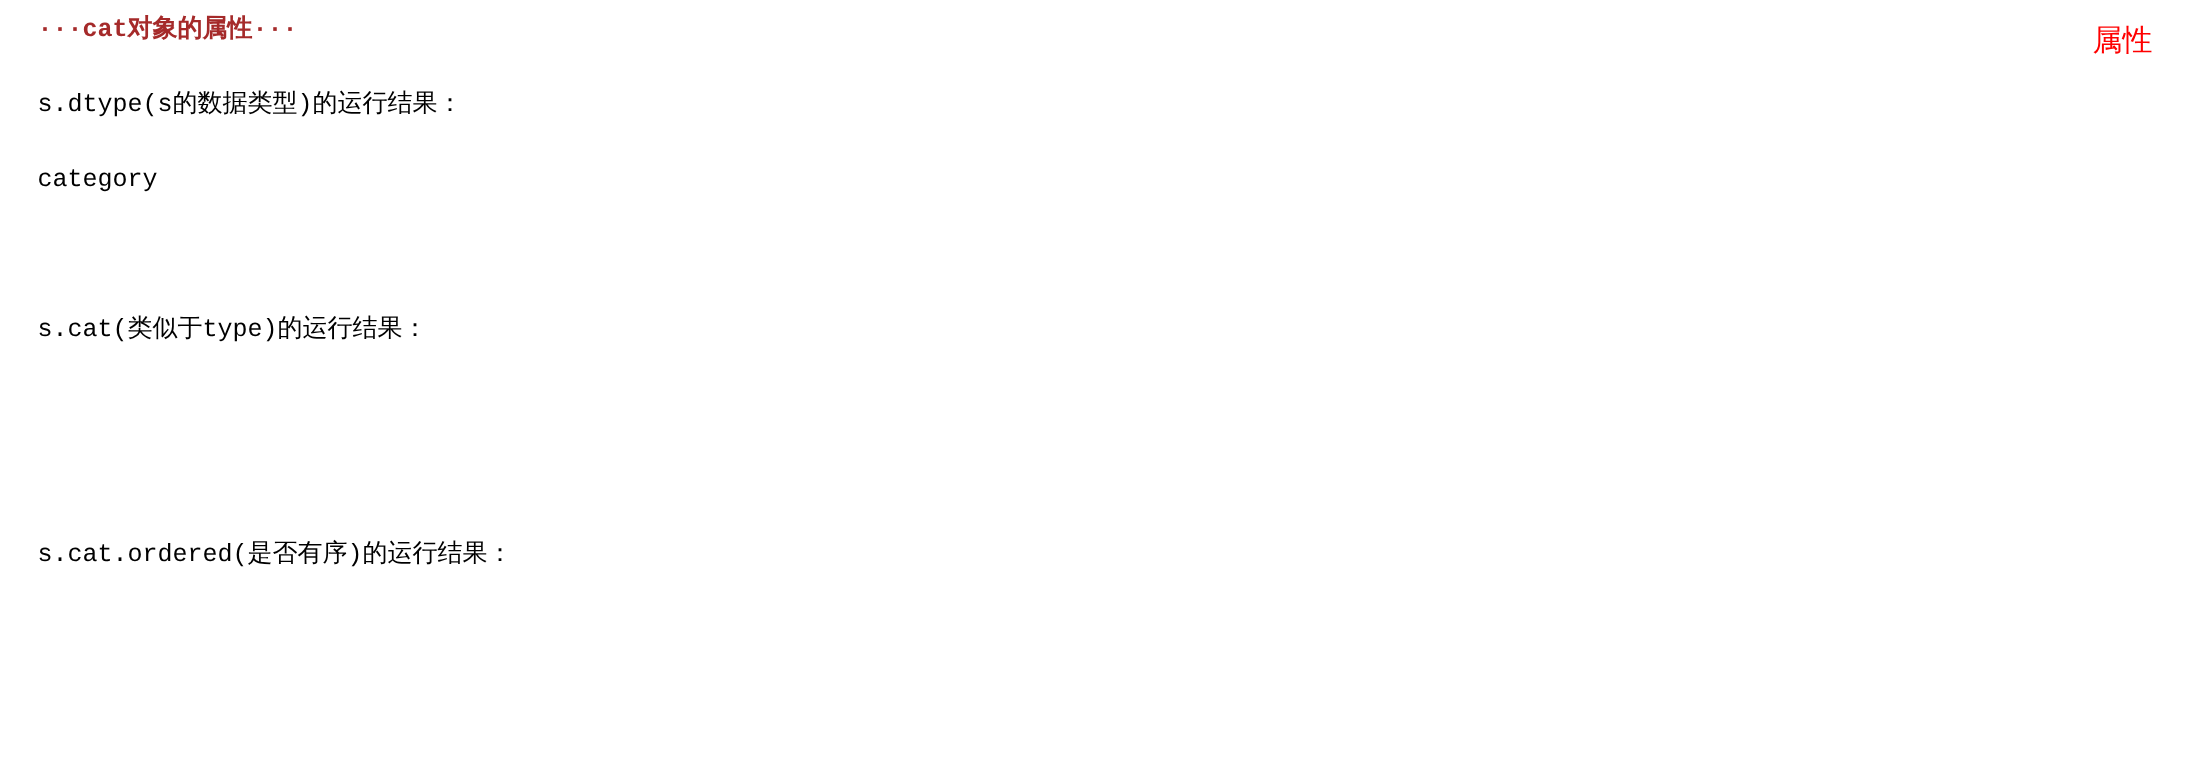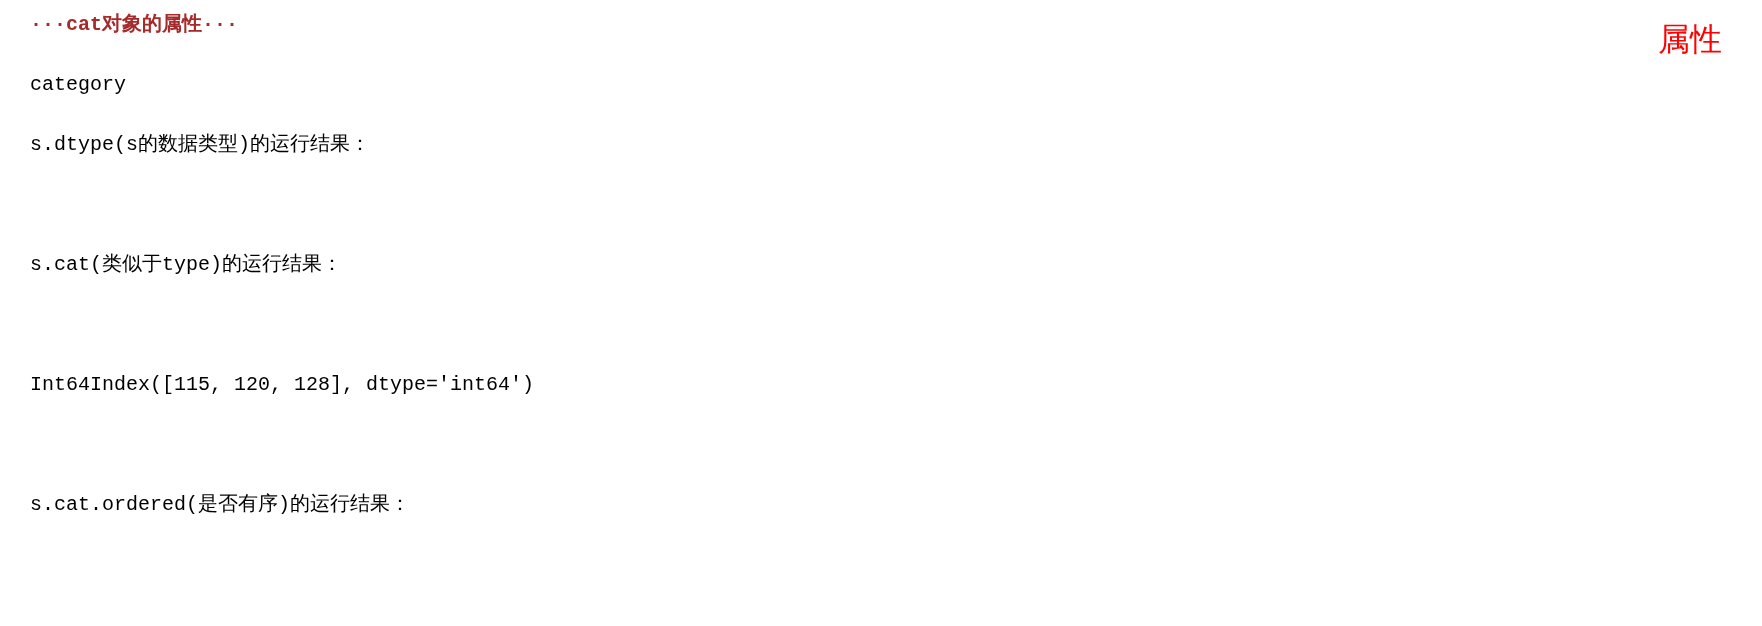--- a/index.html
+++ b/index.html
@@ -21,48 +21,47 @@
     .header-title {
       color: #a52a2a;
       font-weight: bold;
       font-family: Liberation Mono, monospace;
     }
     .top-right-label {
       position: absolute;
       top: 15px;
       right: 40px;
       color: #ff0000;
-      font-size: 32px;
+      font-size: 24px;
       font-family: "SimSun", "Microsoft YaHei", sans-serif;
     }
     .block {
       margin-bottom: 30px;
       font-family: "Courier New", Courier, monospace;
       white-space: pre;
     }
     .line {
       display: block;
     }
   </style>
 </head>
 <body>
 
 <div class="top-right-label">属性</div>
 
 <div class="header-title">···cat对象的属性···</div>
 
 <div class="block">
+<span class="line">s.dtype(s的数据类型)的运行结果：</span>
 <span class="line">category</span>
-<span class="line">s.dtype(s的数据类型)的运行结果：</span>
 </div>
 
 <div class="block">
 <span class="line">s.cat(类似于type)的运行结果：</span>
 </div>
 
 <div class="block">
-<span class="line">Int64Index([115, 120, 128], dtype='int64')</span>
 </div>
 
 <div class="block">
 <span class="line">s.cat.ordered(是否有序)的运行结果：</span>
 
 </div>
 
 </body></html>

